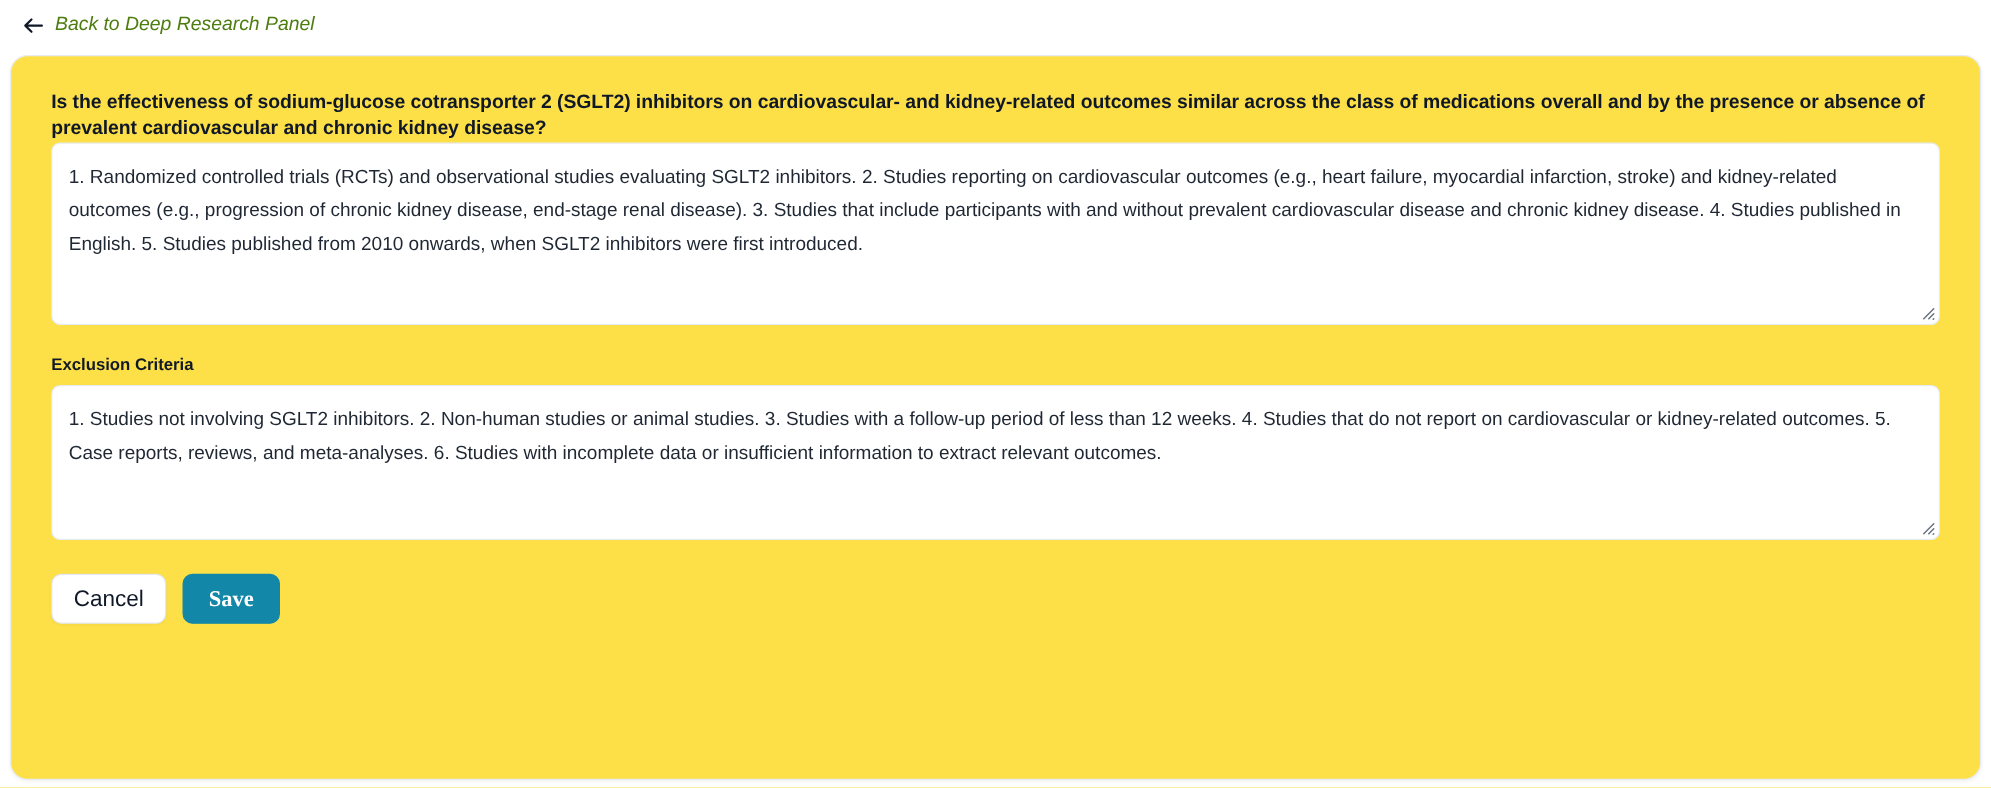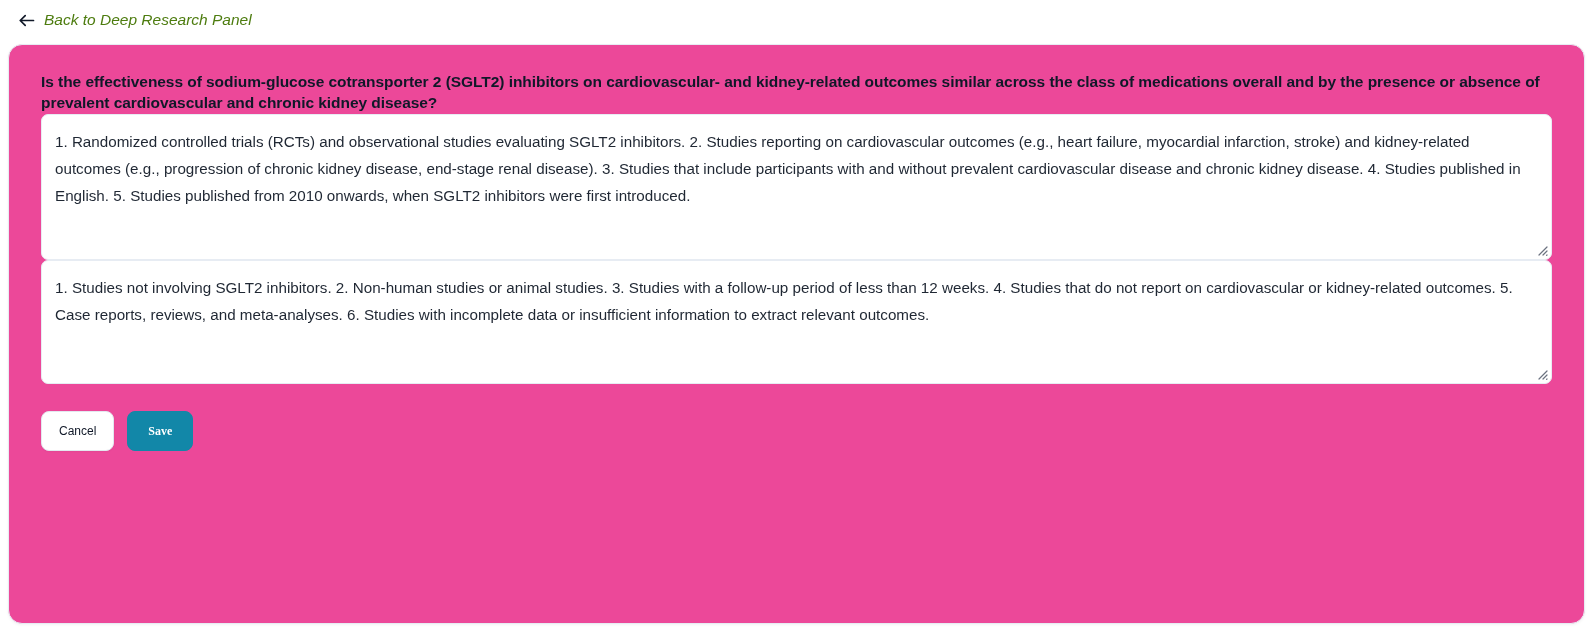--- a/index.html
+++ b/index.html
@@ -42,21 +42,21 @@
     color: #101828;
     flex: 0 0 auto;
   }
   .back-arrow svg { display: block; }
 
   
   .card {
     position: relative;
     margin: 4px 8px 0 8px;
     height: 580px;
-    background: #ec4899;
+    background: #fde047;
     border: 1px solid #e7ecf3;
     border-radius: 14px;
     box-shadow: 0 1px 3px rgba(16,24,40,0.05);
     padding: 26px 32px 12px 32px;
   }
 
   .question {
     font-size: 15.5px;
     font-weight: bold;
     line-height: 1.38;
@@ -106,21 +106,21 @@
 
   
   .actions {
     display: flex;
     align-items: center;
     gap: 13px;
     margin-top: 27px;
   }
   .btn {
     font-family: "Liberation Sans", sans-serif;
-    font-size: 12px;
+    font-size: 18px;
     line-height: 1;
     border-radius: 8px;
     cursor: pointer;
     padding: 0 17px;
     height: 40px;
     display: inline-flex;
     align-items: center;
     justify-content: center;
     white-space: nowrap;
   }
@@ -165,20 +165,21 @@
 
   <div class="ta-wrap">
     <textarea class="criteria" id="inclusion" placeholder="Enter inclusion criteria" style="">1. Randomized controlled trials (RCTs) and observational studies evaluating SGLT2 inhibitors. 2. Studies reporting on cardiovascular outcomes (e.g., heart failure, myocardial infarction, stroke) and kidney-related outcomes (e.g., progression of chronic kidney disease, end-stage renal disease). 3. Studies that include participants with and without prevalent cardiovascular disease and chronic kidney disease. 4. Studies published in English. 5. Studies published from 2010 onwards, when SGLT2 inhibitors were first introduced.</textarea>
     <span class="grip">
       <svg viewBox="0 0 12 12" width="12" height="12" aria-hidden="true">
         <path d="M11 3 L3 11 M11 7 L7 11 M11 11 L10.6 11.4" stroke="#6b7280" stroke-width="1.2" fill="none" stroke-linecap="round"></path>
       </svg>
     </span>
   </div>
 
+  <div class="field-label">Exclusion Criteria</div>
 
   <div class="ta-wrap">
     <textarea class="criteria" id="exclusion" placeholder="Enter exclusion criteria" style="">1. Studies not involving SGLT2 inhibitors. 2. Non-human studies or animal studies. 3. Studies with a follow-up period of less than 12 weeks. 4. Studies that do not report on cardiovascular or kidney-related outcomes. 5. Case reports, reviews, and meta-analyses. 6. Studies with incomplete data or insufficient information to extract relevant outcomes.</textarea>
     <span class="grip">
       <svg viewBox="0 0 12 12" width="12" height="12" aria-hidden="true">
         <path d="M11 3 L3 11 M11 7 L7 11 M11 11 L10.6 11.4" stroke="#6b7280" stroke-width="1.2" fill="none" stroke-linecap="round"></path>
       </svg>
     </span>
   </div>
 

